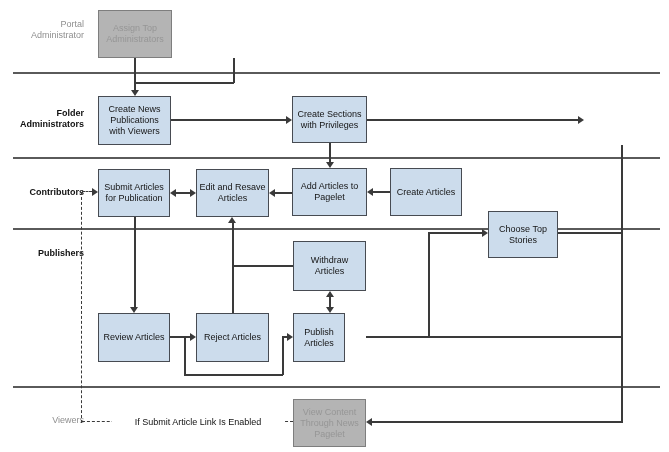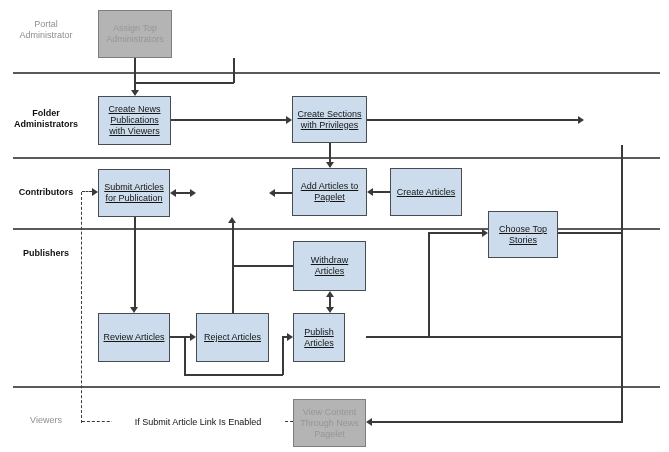--- a/index.html
+++ b/index.html
@@ -3,29 +3,29 @@
 <meta charset="utf-8">
 <style>
   html,body{margin:0;padding:0;background:#fff;}
   #stage{
     position:relative;width:669px;height:452px;background:#ffffff;
     font-family:"Liberation Sans",sans-serif;overflow:hidden;
   }
   
   .divider{position:absolute;left:13px;width:647px;height:1.5px;background:#5a5a5a;z-index:1;}
   
-  .lane-label{position:absolute;left:8px;width:76px;text-align:center;font-size:9px;line-height:11px;z-index:1;}
+  .lane-label{position:absolute;left:8px;width:76px;text-align:right;font-size:9px;line-height:11px;z-index:1;}
   .lane-bold{font-weight:bold;color:#111;}
   .lane-muted{color:#8f8f8f;}
   
   .node{
     position:absolute;box-sizing:border-box;display:flex;align-items:center;justify-content:center;
     text-align:center;font-size:9px;line-height:11px;padding:2px;z-index:2;
   }
-  .task{background:#ccdcec;border:1.5px solid #474b52;color:#141414;text-decoration:underline;}
+  .task{background:#ccdcec;border:1.5px solid #474b52;color:#141414;}
   .muted{background:#b4b4b4;border:1.5px solid #7e7e7e;color:#969696;}
   
   .hl{position:absolute;height:1.5px;background:#3a3a3a;z-index:1;}
   .vl{position:absolute;width:1.5px;background:#3a3a3a;z-index:1;}
   .dh{position:absolute;height:0;border-top:1.5px dashed #3a3a3a;z-index:1;}
   .dv{position:absolute;width:0;border-left:1.5px dashed #3a3a3a;z-index:1;}
   .ar{position:absolute;width:0;height:0;z-index:2;}
   .a-r{border-top:4px solid transparent;border-bottom:4px solid transparent;border-left:6px solid #3a3a3a;}
   .a-l{border-top:4px solid transparent;border-bottom:4px solid transparent;border-right:6px solid #3a3a3a;}
   .a-u{border-left:4px solid transparent;border-right:4px solid transparent;border-bottom:6px solid #3a3a3a;}
@@ -103,20 +103,21 @@
   <div class="ar a-r" style="left:92px;top:188px"></div>
   <div class="dh" style="left:82px;top:421px;width:211px"></div>
   <div class="annotation">If Submit Article Link Is Enabled</div>
 
   <div class="node muted" style="left:98px;top:10px;width:74px;height:48px">Assign Top Administrators</div>
 
   <div class="node task" style="left:98px;top:96px;width:73px;height:49px">Create News Publications with Viewers</div>
   <div class="node task" style="left:292px;top:96px;width:75px;height:47px">Create Sections with Privileges</div>
 
   <div class="node task" style="left:98px;top:169px;width:72px;height:48px">Submit Articles for Publication</div>
+  <div class="node task" style="left:196px;top:169px;width:73px;height:48px">Edit and Resave Articles</div>
   <div class="node task" style="left:292px;top:168px;width:75px;height:48px">Add Articles to Pagelet</div>
   <div class="node task" style="left:390px;top:168px;width:72px;height:48px">Create Articles</div>
 
   <div class="node task" style="left:488px;top:211px;width:70px;height:47px">Choose Top Stories</div>
 
   <div class="node task" style="left:293px;top:241px;width:73px;height:50px">Withdraw Articles</div>
   <div class="node task" style="left:98px;top:313px;width:72px;height:49px">Review Articles</div>
   <div class="node task" style="left:196px;top:313px;width:73px;height:49px">Reject Articles</div>
   <div class="node task" style="left:293px;top:313px;width:52px;height:49px">Publish Articles</div>
 

